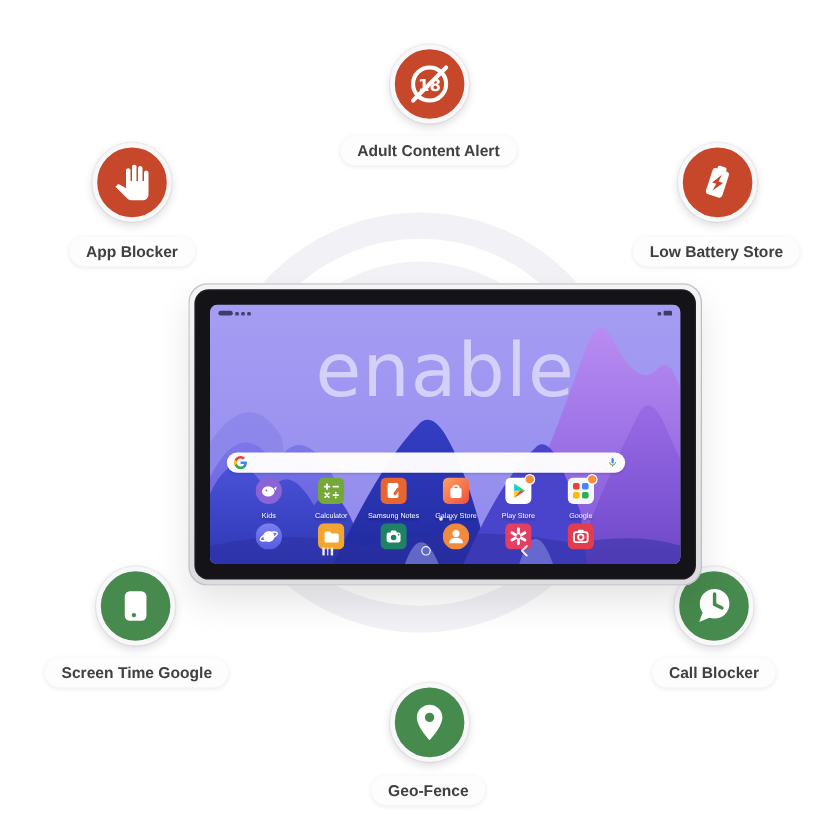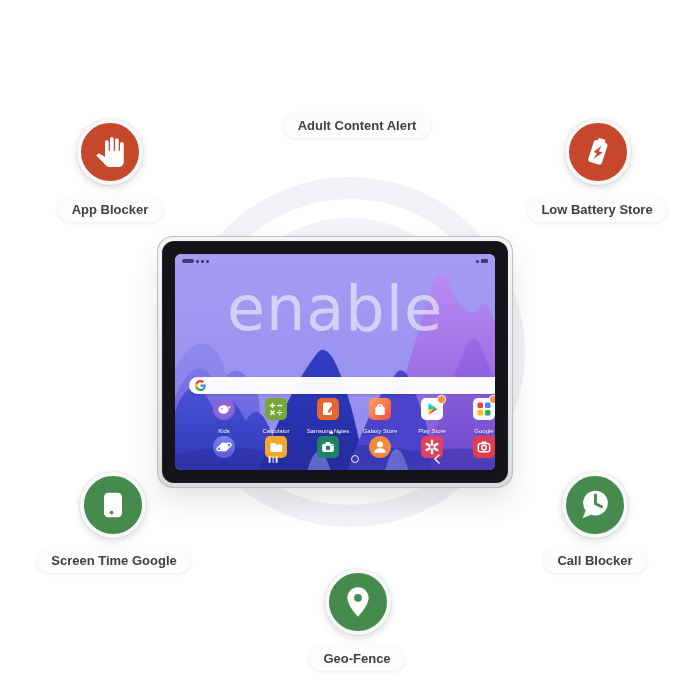--- a/index.html
+++ b/index.html
@@ -35,21 +35,21 @@
   
   .pos-adult{left:325px;top:37px;}        .lab-adult{left:357px;top:113px;}
   .pos-blocker{left:77px;top:119px;}      .lab-blocker{left:110px;top:197px;}
   .pos-battery{left:565px;top:119px;}     .lab-battery{left:597px;top:197px;}
   .pos-screen{left:80px;top:472px;}       .lab-screen{left:114px;top:548px;}
   .pos-call{left:562px;top:472px;}        .lab-call{left:595px;top:548px;}
   .pos-geo{left:325px;top:569px;}         .lab-geo{left:357px;top:646px;}
 
   
   .tablet{
-    position:absolute;left:157px;top:236px;width:356px;height:252px;border-radius:16px;
+    position:absolute;left:157px;top:236px;width:428px;height:252px;border-radius:16px;
     background:linear-gradient(180deg,#f5f5f6,#dcdcdf);
     box-shadow:inset 0 0 0 1px #bdbdc3, 0 14px 28px rgba(0,0,0,0.10);
   }
   .bezel{position:absolute;inset:5px;border-radius:12px;background:#141418;
     box-shadow:inset 0 0 0 1px rgba(255,255,255,0.06);}
   .screen{position:absolute;inset:13px;border-radius:6px;overflow:hidden;background:#9b92ee;}
   .wallpaper{position:absolute;inset:0;width:100%;height:100%;}
 
   .brand{
     position:absolute;top:24px;left:0;right:0;text-align:center;line-height:1;
@@ -94,20 +94,27 @@
   .homec{width:8px;height:8px;border:1.6px solid rgba(255,255,255,0.92);border-radius:50%;box-sizing:border-box;}
 </style>
 </head>
 <body>
 
 <div class="canvas">
 
   <div class="ring ring-outer"></div>
   <div class="ring ring-inner"></div>
 
+  <div class="fcircle red pos-adult">
+    <svg width="38" height="38" viewBox="0 0 40 40">
+      <circle cx="20" cy="20" r="14.5" fill="none" stroke="#fff" stroke-width="3.6"></circle>
+      <text x="20" y="25.8" text-anchor="middle" font-family="DejaVu Sans, sans-serif" font-size="14.5" font-weight="bold" fill="#fff">18</text>
+      <line x1="5.5" y1="34.5" x2="34.5" y2="5.5" stroke="#fff" stroke-width="3.6" stroke-linecap="round"></line>
+    </svg>
+  </div>
   <div class="flabel lab-adult">
     <span>Adult Content Alert</span>
   </div>
 
   <div class="fcircle red pos-blocker">
     <svg width="30" height="30" viewBox="0 0 24 24">
       <path fill="#fff" d="M23 5.5V20c0 2.2-1.8 4-4 4h-7.3c-1.08 0-2.1-.43-2.85-1.19L1 14.83s1.26-1.23 1.3-1.25c.22-.19.49-.29.79-.29.22 0 .42.06.6.16.04.01 4.31 2.46 4.31 2.46V4c0-.83.67-1.5 1.5-1.5S11 3.17 11 4v7h1V1.5c0-.83.67-1.5 1.5-1.5S15 .67 15 1.5V11h1V2.5c0-.83.67-1.5 1.5-1.5s1.5.67 1.5 1.5V11h1V5.5c0-.83.67-1.5 1.5-1.5s1.5.67 1.5 1.5z"></path>
     </svg>
   </div>
   <div class="flabel lab-blocker">

